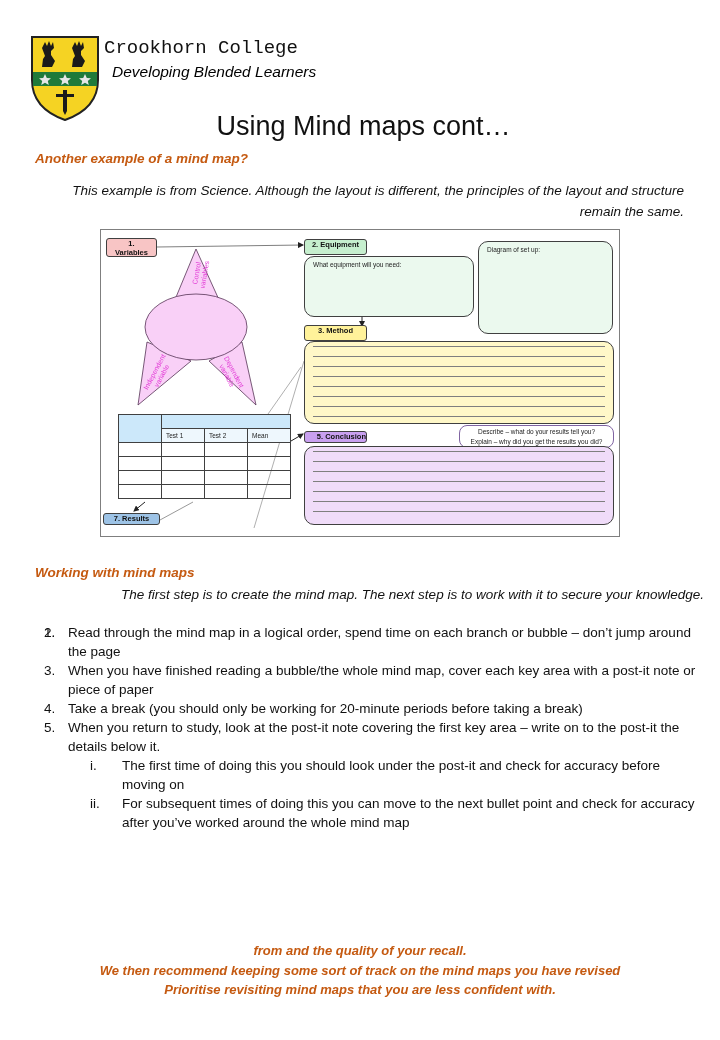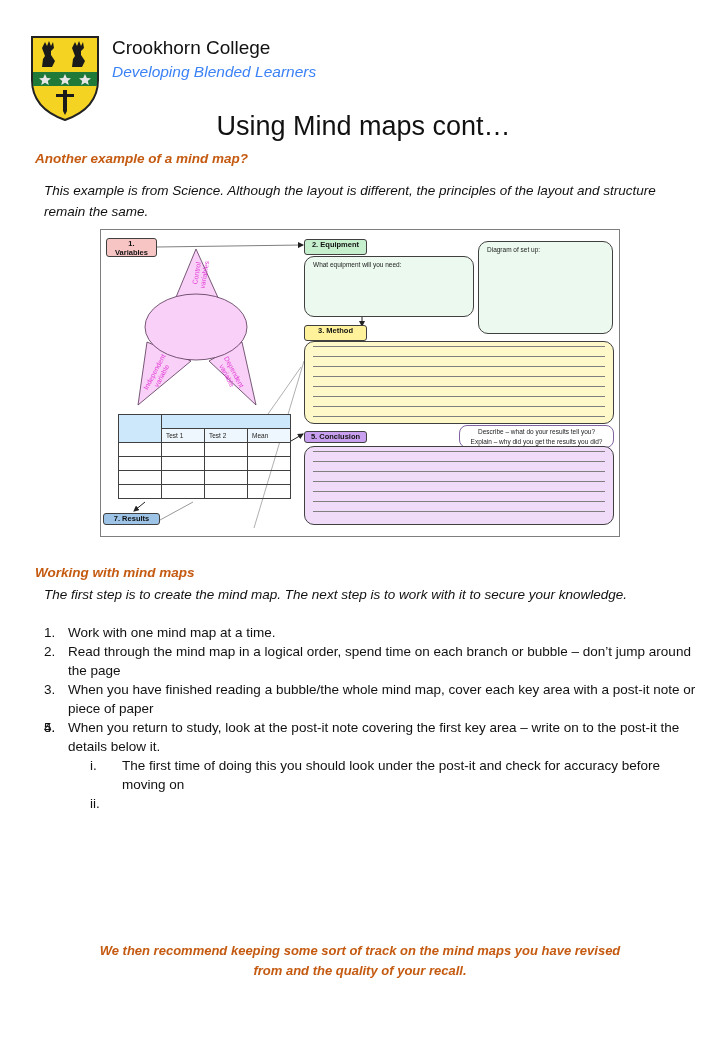--- a/index.html
+++ b/index.html
@@ -1,26 +1,26 @@
 <!DOCTYPE html>
 <html><head>
 <meta charset="utf-8">
 <style>
   * { box-sizing: border-box; margin: 0; padding: 0; }
   html, body { width: 720px; height: 1040px; background: #ffffff; overflow: hidden; }
   body { position: relative; font-family: "Liberation Sans", sans-serif; color: #000; }
 
   .crest { position: absolute; left: 28px; top: 34px; width: 74px; height: 88px; }
-  .college-name { position: absolute; left: 112px; top: 37px; font-size: 19px; color: #111; font-family: Liberation Sans, sans-serif; }
-  .college-motto { position: absolute; left: 112px; top: 63px; font-size: 15.5px; font-style: italic; color: #3b82f6; }
+  .college-name { position: absolute; left: 104px; top: 37px; font-size: 19px; color: #111; font-family: Liberation Mono, monospace; }
+  .college-motto { position: absolute; left: 112px; top: 63px; font-size: 15.5px; font-style: italic; color: #000000; }
 
   .page-title { position: absolute; left: 0; width: 720px; top: 111px; text-align: center; font-size: 27px; color: #111; padding-left: 7px; }
 
   .section-heading { position: absolute; left: 24px; font-size: 13.5px; font-weight: bold; font-style: italic; color: #c55a11; margin-left: 11px; }
-  .intro { position: absolute; left: 44px; width: 640px; font-size: 13.5px; font-style: italic; line-height: 21px; color: #111; }
+  .intro { position: absolute; left: 44px; width: 640px; font-size: 13.5px; font-style: italic; line-height: 21px; color: #111; text-align: right; }
 
   .mindmap { position: absolute; left: 100px; top: 229px; width: 520px; height: 308px; border: 1px solid #7f7f7f; background: #fff; }
   .mm-svg { position: absolute; left: 0; top: 0; width: 520px; height: 308px; }
 
   .mm-label { position: absolute; font-size: 7.5px; font-weight: bold; text-align: center; border: 1px solid #404040; border-radius: 3px; line-height: 9px; color: #111; font-family: "Liberation Sans", sans-serif; }
   .mm-box { position: absolute; border: 1.2px solid #404040; border-radius: 10px; }
   .mm-box-caption { position: absolute; left: 8px; top: 4px; font-size: 6.5px; color: #222; }
   .lines { position: absolute; left: 8px; right: 8px; }
   .lines div { height: 1px; background: #7f7f7f; margin-bottom: 9px; }
 
@@ -104,21 +104,21 @@
     <div>variable</div>
   </div>
 
   <div class="mm-label" style="left:5px; top:8px; width:51px; height:19px; background:#f8c5c5; padding-top:0px;">
     <div>1.</div>
     <div>Variables</div>
   </div>
   <div class="mm-label" style="left:203px; top:9px; width:63px; height:16px; background:#c6efce; line-height:10px;">2. Equipment</div>
   <div class="mm-label" style="left:203px; top:95px; width:63px; height:16px; background:#fff29a; line-height:10px;">3. Method</div>
   <div class="mm-label" style="left:2px; top:283px; width:57px; height:12px; background:#9dc3e6; line-height:10px;">7. Results</div>
-  <div class="mm-label" style="left:203px; top:201px; width:63px; height:12px; background:#c9a0f0; line-height:10px;">5. Conclusion</div>
+  <div class="mm-label" style="left:203px; top:201px; width:63px; height:12px; background:#c9a0f0; line-height:10px;text-align:right;">5. Conclusion</div>
 
   <div class="mm-box" style="left:203px; top:26px; width:170px; height:61px; background:#ebf9ee;">
     <div class="mm-box-caption">What equipment will you need:</div>
   </div>
   <div class="mm-box" style="left:377px; top:11px; width:135px; height:93px; background:#ebf9ee;">
     <div class="mm-box-caption">Diagram of set up:</div>
   </div>
   <div class="mm-box" style="left:203px; top:111px; width:310px; height:83px; background:#fff8c8;">
     <div class="lines" style="top:4px;">
       <div></div>
@@ -184,38 +184,39 @@
         </tr>
   </tbody>
     </table>
 </div>
 
 <div class="section-heading" style="top:565px;text-align:center;">Working with mind maps</div>
 <div class="intro" style="top:584px; width:660px;">The first step is to create the mind map.  The next step is to work with it to secure your knowledge.</div>
 
 <div class="steps">
   <div class="step">
-    <span class="num">1.</span><span>Work with one mind map at a time.</span>
+    <span class="num">1.</span>
   </div>
   <div class="step">
     <span class="num">2.</span><span>Read through the mind map in a logical order, spend time on each branch or bubble – don’t jump around the page</span>
   </div>
   <div class="step">
     <span class="num">3.</span><span>When you have finished reading a bubble/the whole mind map, cover each key area with a post-it note or piece of paper</span>
   </div>
   <div class="step">
-    <span class="num">4.</span>
+    <span class="num">4.</span><span>Take a break (you should only be working for 20-minute periods before taking a break)</span>
   </div>
   <div class="step">
     <span class="num">5.</span><span>When you return to study, look at the post-it note covering the first key area – write on to the post-it the details below it.</span>
   </div>
   <div class="substep">
     <span class="num">i.</span><span>The first time of doing this you should look under the post-it and check for accuracy before moving on</span>
   </div>
   <div class="substep">
-    <span class="num">ii.</span>
+    <span class="num">ii.</span><span>For subsequent times of doing this you can move to the next bullet point and check for accuracy after you’ve worked around the whole mind map</span>
   </div>
 </div>
 
 <div class="closing">
+  <div>from and the quality of your recall.</div>
   <div>We then recommend keeping some sort of track on the mind maps you have revised</div>
-  <div>from and the quality of your recall.</div>
+  <div>Prioritise revisiting mind maps that you are less confident with.</div>
 </div>
 
 </body></html>

